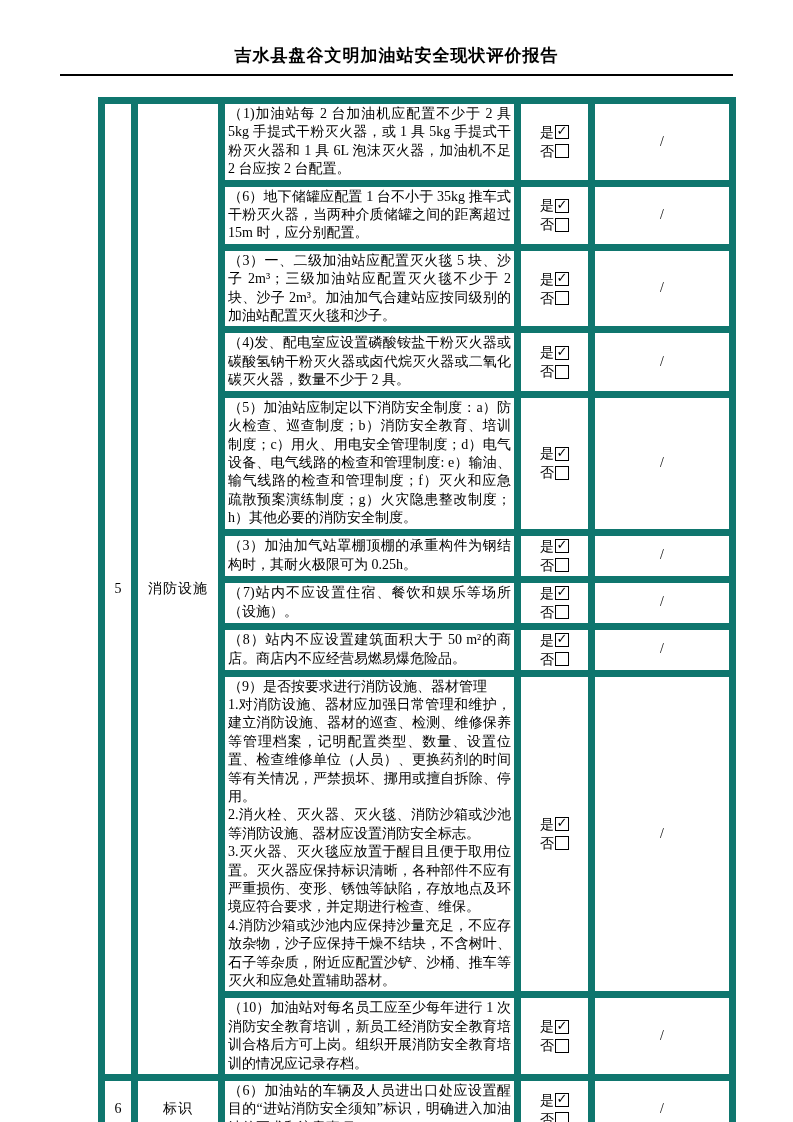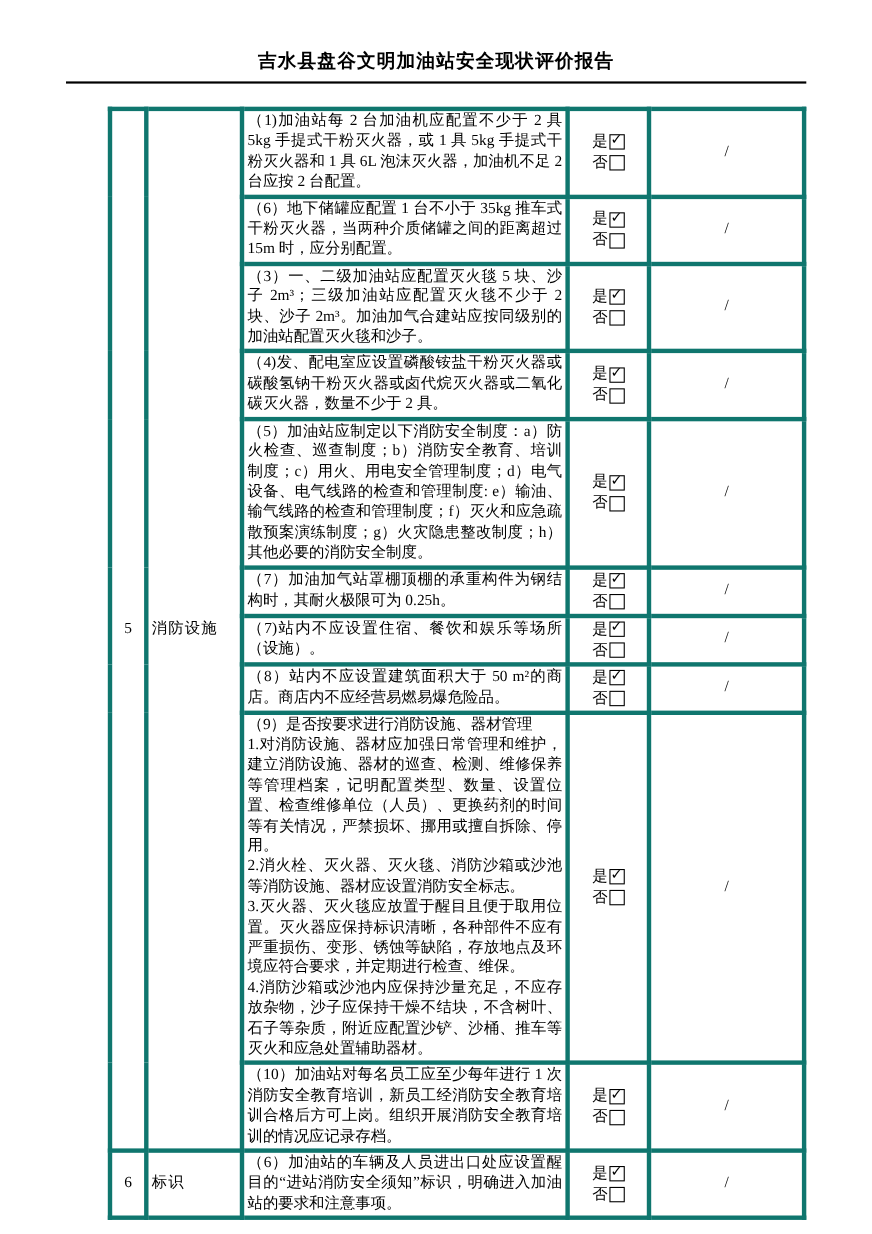--- a/index.html
+++ b/index.html
@@ -6,23 +6,23 @@
   .page{
     width:793px;height:1122px;box-sizing:border-box;
     padding:44px 60px 0 60px;position:relative;overflow:hidden;
     font-family:"Liberation Serif","DejaVu Serif",serif;color:#000;background:#fff;
   }
   
   .doc-header{border-bottom:2px solid #000;padding-bottom:7px;}
   .doc-title{text-align:center;font-size:17px;font-weight:bold;letter-spacing:1px;}
   
   table.eval{border-collapse:collapse;table-layout:fixed;width:631px;margin:21px 0 0 38px;border:2px solid #000;}
-  table.eval td{border:4px solid #0f766e;box-sizing:border-box;font-size:14px;line-height:18.4px;vertical-align:middle;padding:1px 3px;}
+  table.eval td{border:7px solid #0f766e;box-sizing:border-box;font-size:14px;line-height:18.4px;vertical-align:middle;padding:1px 3px;}
   td.c-no{text-align:center;font-size:15px;}
-  td.c-cat{letter-spacing:1px;}
+  td.c-cat{text-align:center;letter-spacing:1px;}
   td.c-text{text-align:justify;white-space:pre-line;}
   td.c-ans{text-align:center;padding:1px 0;}
   .ans-line{display:flex;align-items:center;justify-content:center;line-height:19px;}
   .cb{display:inline-block;width:12px;height:12px;border:1.5px solid #000;margin-left:1px;
       font-family:"DejaVu Sans",sans-serif;font-size:13px;line-height:10px;font-weight:bold;text-align:center;}
   td.c-res{text-align:center;font-size:15px;}
   
   .footer-pageno{text-align:right;font-size:13.5px;margin-top:30px;font-weight:bold;}
   .footer-bar{border-top:2px solid #000;margin-top:2px;display:flex;justify-content:space-between;
               font-size:14.5px;padding:4px 30px 0 55px;}
@@ -111,21 +111,21 @@
               <span class="cb checked">✓</span>
             </div>
             <div class="ans-line">
               <span>否</span>
               <span class="cb"></span>
             </div>
           </td>
           <td class="c-res">/</td>
         </tr>
         <tr>
-          <td class="c-text">（7）加油加气站罩棚顶棚的承重构件为钢结构时，其耐火极限可为 0.25h。</td>
+          <td class="c-text">（3）加油加气站罩棚顶棚的承重构件为钢结构时，其耐火极限可为 0.25h。</td>
           <td class="c-ans">
             <div class="ans-line">
               <span>是</span>
               <span class="cb checked">✓</span>
             </div>
             <div class="ans-line">
               <span>否</span>
               <span class="cb"></span>
             </div>
           </td>

